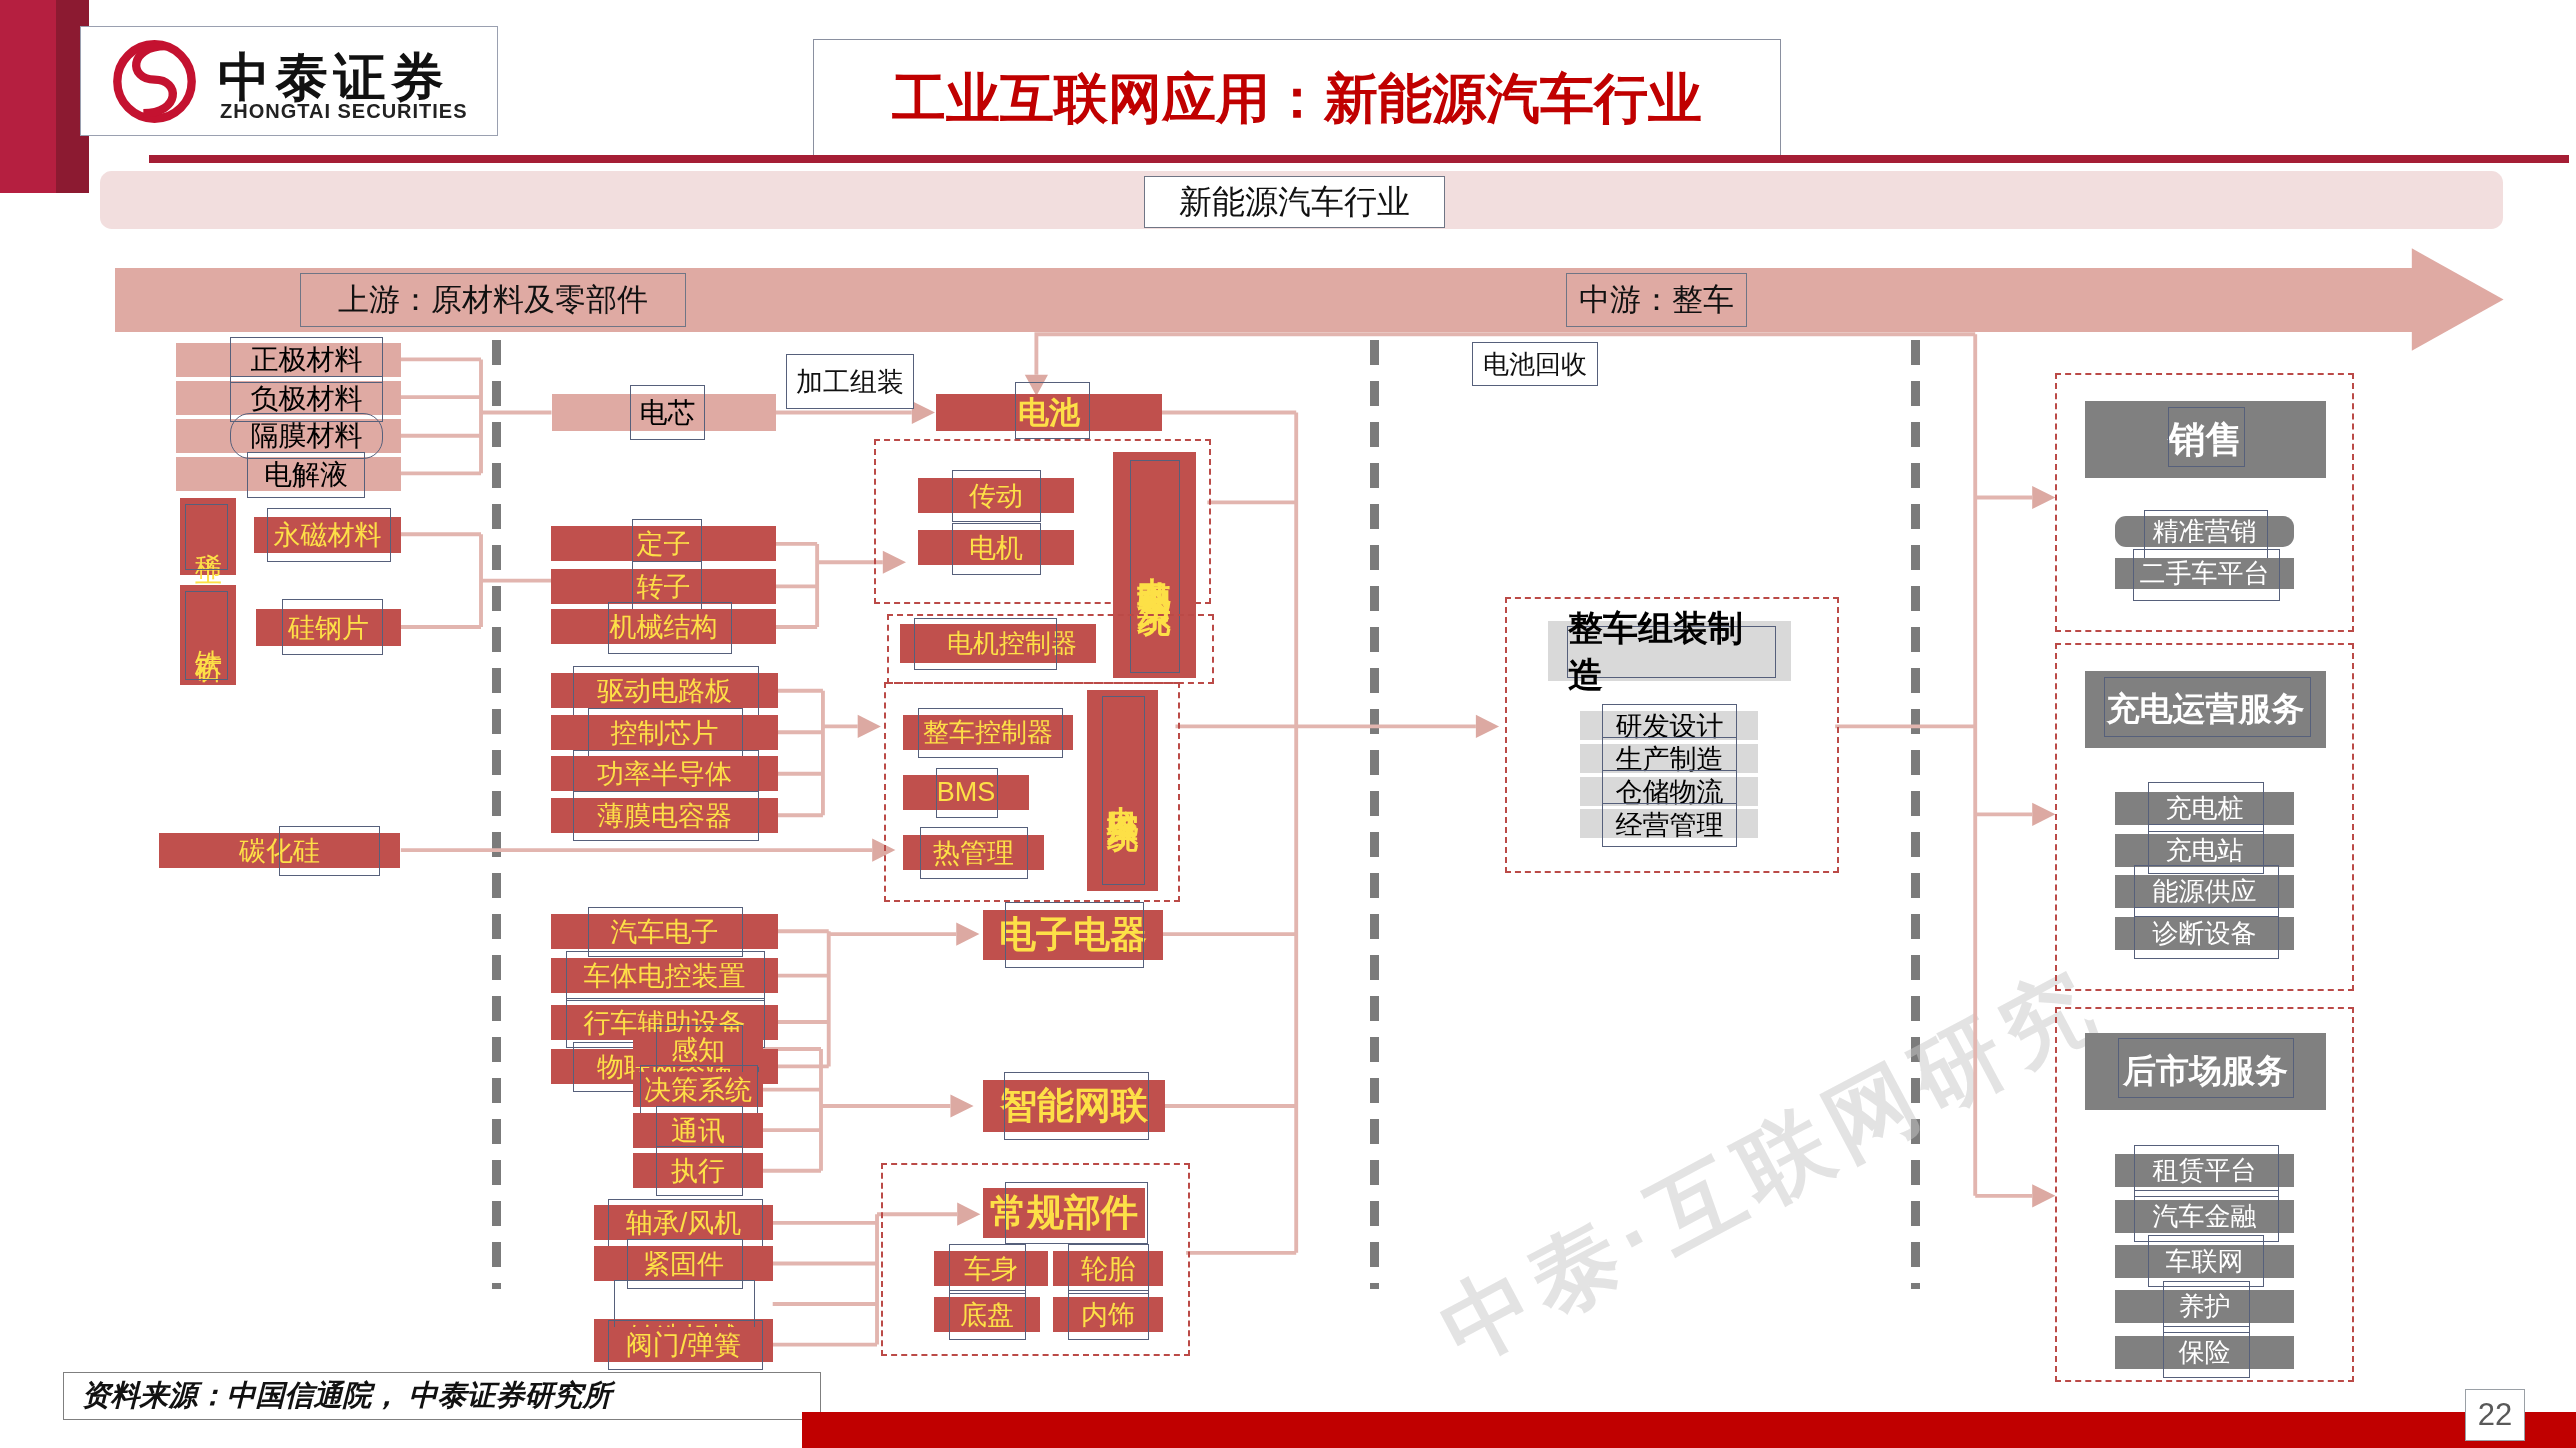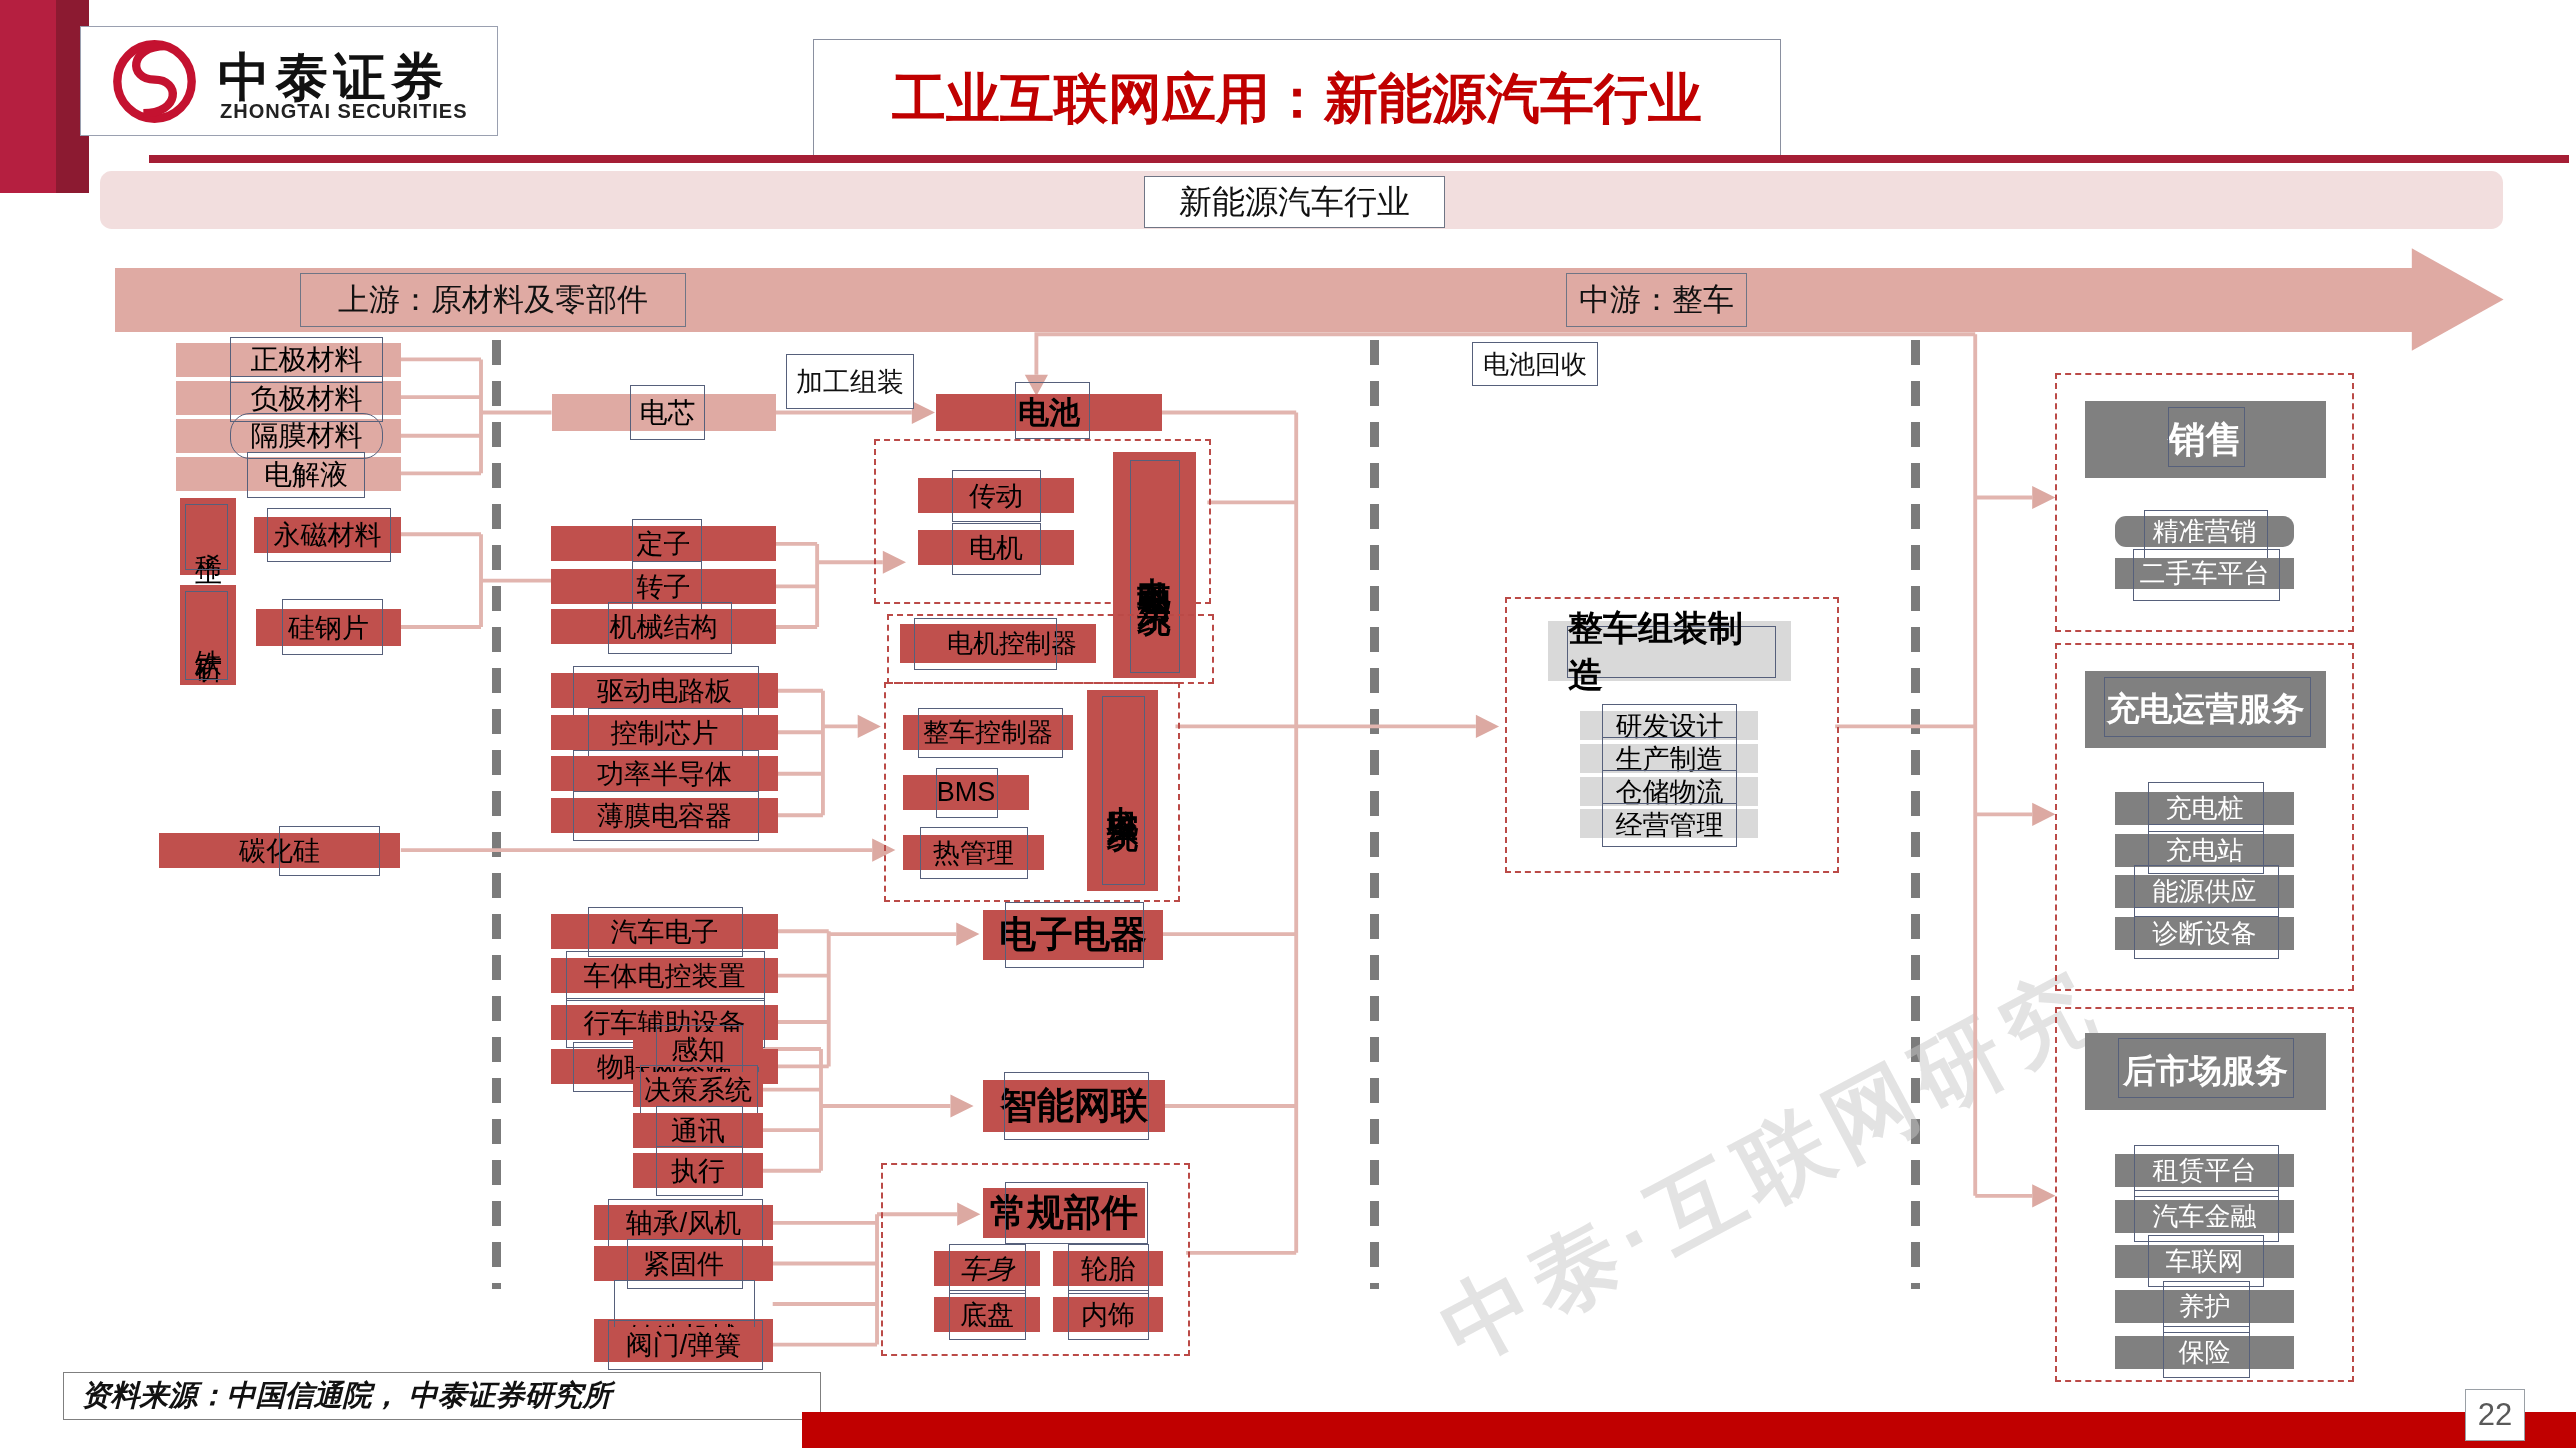--- a/index.html
+++ b/index.html
@@ -1,21 +1,21 @@
 <!DOCTYPE html>
 <html><head>
 <meta charset="utf-8">
 <style>
   html,body{margin:0;padding:0;background:#fff;}
   body{font-family:"Liberation Sans","DejaVu Sans",sans-serif;}
   #stage{position:relative;width:2576px;height:1449px;background:#fff;overflow:hidden;}
   .abs{position:absolute;}
   .flex{display:flex;align-items:center;justify-content:center;}
   .bar{position:absolute;display:flex;align-items:center;justify-content:center;white-space:nowrap;}
-  .red{background:#c0504d;color:#000000;}
+  .red{background:#c0504d;color:#fde047;}
   .pink{background:#dfaaa3;color:#1a1a1a;}
   .grayf{background:#808080;color:#fff;}
   .lgray{background:#d9d9d9;color:#111;}
   .obox{position:absolute;border:1.9px solid #56607b;background:transparent;pointer-events:none;}
   .wbox{position:absolute;background:#fff;border:1.9px solid #56607b;display:flex;align-items:center;justify-content:center;color:#111;white-space:nowrap;}
   .dashred{position:absolute;border:2.9px dashed #bb4a47;background:transparent;}
   .divider{position:absolute;width:8.7px;background:repeating-linear-gradient(180deg,#7b7b7b 0 25px,transparent 25px 41px);}
   .vt{writing-mode:vertical-rl;text-orientation:upright;letter-spacing:4.8px;line-height:1;}
   .bandlabel{position:absolute;border:1.9px solid #6f7585;display:flex;align-items:center;justify-content:center;color:#111;font-size:31px;white-space:nowrap;background:transparent;}
   .f27{font-size:26px;} .f28{font-size:27px;} .f29{font-size:28px;} .f32{font-size:31px;}
@@ -182,21 +182,21 @@
   <div class="bar red f28" style="left:594px;top:1246px;width:179px;height:35px;">紧固件</div>
   <div class="obox" style="left:627px;top:1239px;width:114px;height:48px;"></div>
   <div class="bar red f28" style="left:594px;top:1287px;width:179px;height:35px;margin-top:32px;">铸造机械</div>
   <div class="obox" style="left:614px;top:1280px;width:139px;height:48px;"></div>
   <div class="bar red f28" style="left:594px;top:1327px;width:179px;height:35px;">阀门/弹簧</div>
   <div class="obox" style="left:608px;top:1320px;width:153px;height:48px;"></div>
 
   <div class="dashred" style="left:881px;top:1163px;width:305px;height:189px;"></div>
   <div class="bar red f38" style="left:983px;top:1188px;width:162px;height:50px;">常规部件</div>
   <div class="obox" style="left:1005px;top:1182px;width:141px;height:60px;"></div>
-  <div class="bar red f28" style="left:934px;top:1251px;width:106px;height:35px;font-style:italic;">车身</div>
+  <div class="bar red f28" style="left:934px;top:1251px;width:114px;height:35px;">车身</div>
   <div class="obox" style="left:949px;top:1244px;width:75px;height:48px;"></div>
   <div class="bar red f28" style="left:1053px;top:1251px;width:110px;height:35px;">轮胎</div>
   <div class="obox" style="left:1068px;top:1244px;width:79px;height:48px;"></div>
   <div class="bar red f28" style="left:934px;top:1297px;width:106px;height:35px;">底盘</div>
   <div class="obox" style="left:949px;top:1290px;width:75px;height:48px;"></div>
   <div class="bar red f28" style="left:1053px;top:1297px;width:110px;height:35px;">内饰</div>
   <div class="obox" style="left:1068px;top:1290px;width:79px;height:48px;"></div>
 
   <div class="dashred" style="left:1505px;top:597px;width:330px;height:272px;"></div>
   <div class="bar lgray" style="left:1548px;top:621px;width:243px;height:60px;"></div>

